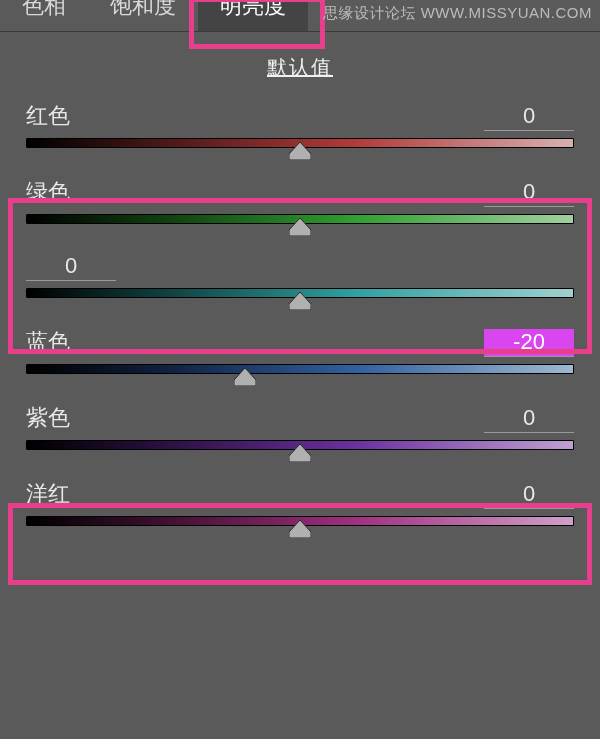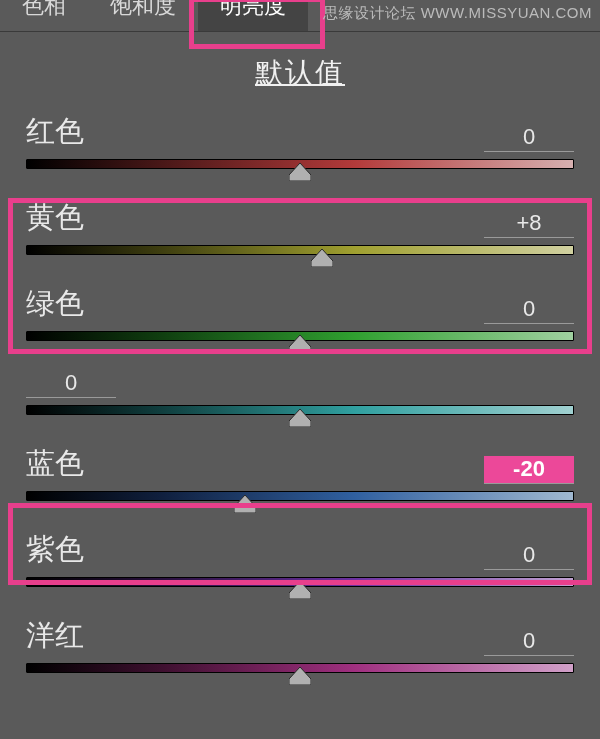--- a/index.html
+++ b/index.html
@@ -42,54 +42,53 @@
     position: absolute;
     border: 5px solid #e83f8c;
     pointer-events: none;
     z-index: 5;
   }
   .default-row {
     text-align: center;
     padding: 22px 0 18px 0;
   }
   .default-label {
-    font-size: 28px;
+    font-size: 20px;
     color: #f0f0f0;
     text-decoration: underline;
     letter-spacing: 2px;
     cursor: pointer;
   }
   .sliders {
     padding: 0 26px;
   }
   .slider-row {
     margin-bottom: 10px;
   }
   .slider-head {
     display: flex;
     justify-content: space-between;
     align-items: flex-end;
     padding: 2px 0 4px 0;
   }
   .slider-label {
-    font-size: 29px;
+    font-size: 22px;
     color: #e8e8e8;
   }
   .slider-value {
     min-width: 90px;
     text-align: center;
     font-size: 22px;
     color: #e8e8e8;
     border-bottom: 1px solid #9a9a9a;
     padding-bottom: 1px;
   }
   .slider-value.selected {
-    background: #ec4899;
+    background: #d946ef;
     color: #fff;
-    font-weight: bold;
   }
   .track-wrap {
     position: relative;
     height: 30px;
   }
   .track {
     position: absolute;
     left: 0; right: 0;
     top: 3px;
     height: 10px;
@@ -130,34 +129,20 @@
         <div class="track" style="background: linear-gradient(to right, rgb(0, 0, 0), rgb(74, 24, 24) 25%, rgb(179, 58, 58) 60%, rgb(214, 176, 176));"></div>
         <div class="thumb" style="left: 50%;">
           <svg width="22" height="18" viewBox="0 0 22 18">
             <polygon points="11,0 22,12 22,18 0,18 0,12" fill="#b0b0b0" stroke="#2a2a2a" stroke-width="1"></polygon>
           </svg>
         </div>
       </div>
     </div>
     <div class="slider-row">
       <div class="slider-head">
-        <span class="slider-label">黄色</span>
-        <span class="slider-value">+8</span>
-      </div>
-      <div class="track-wrap">
-        <div class="track" style="background: linear-gradient(to right, rgb(0, 0, 0), rgb(63, 63, 16) 25%, rgb(160, 160, 48) 60%, rgb(208, 208, 160));"></div>
-        <div class="thumb" style="left: 54%;">
-          <svg width="22" height="18" viewBox="0 0 22 18">
-            <polygon points="11,0 22,12 22,18 0,18 0,12" fill="#b0b0b0" stroke="#2a2a2a" stroke-width="1"></polygon>
-          </svg>
-        </div>
-      </div>
-    </div>
-    <div class="slider-row">
-      <div class="slider-head">
         <span class="slider-label">绿色</span>
         <span class="slider-value">0</span>
       </div>
       <div class="track-wrap">
         <div class="track" style="background: linear-gradient(to right, rgb(0, 0, 0), rgb(16, 63, 16) 25%, rgb(48, 160, 48) 60%, rgb(160, 208, 160));"></div>
         <div class="thumb" style="left: 50%;">
           <svg width="22" height="18" viewBox="0 0 22 18">
             <polygon points="11,0 22,12 22,18 0,18 0,12" fill="#b0b0b0" stroke="#2a2a2a" stroke-width="1"></polygon>
           </svg>
         </div>

